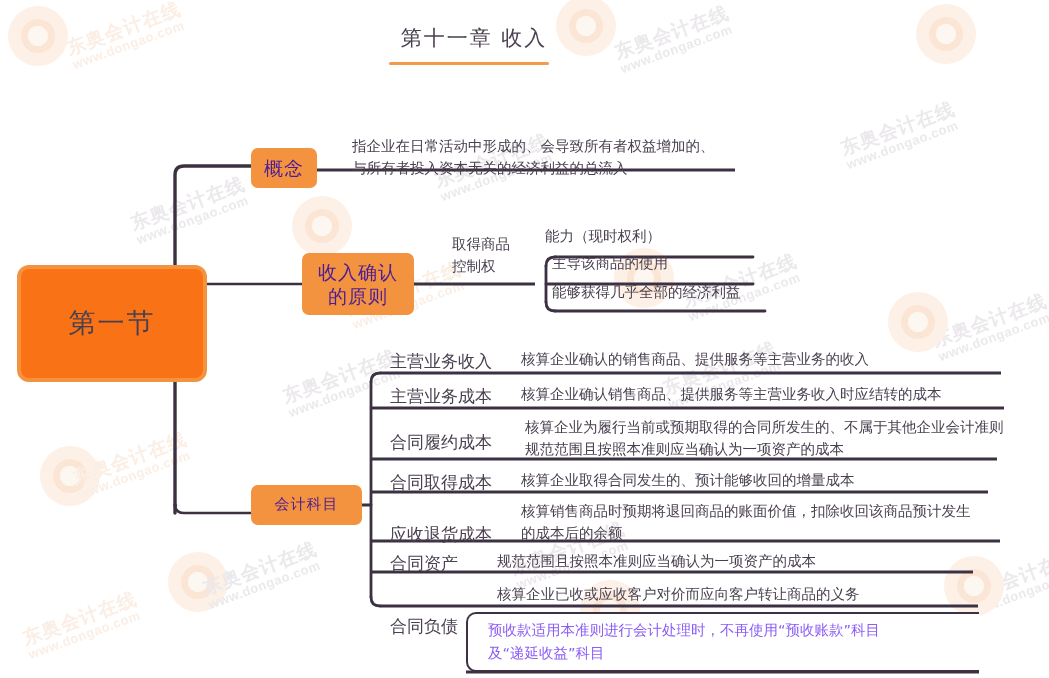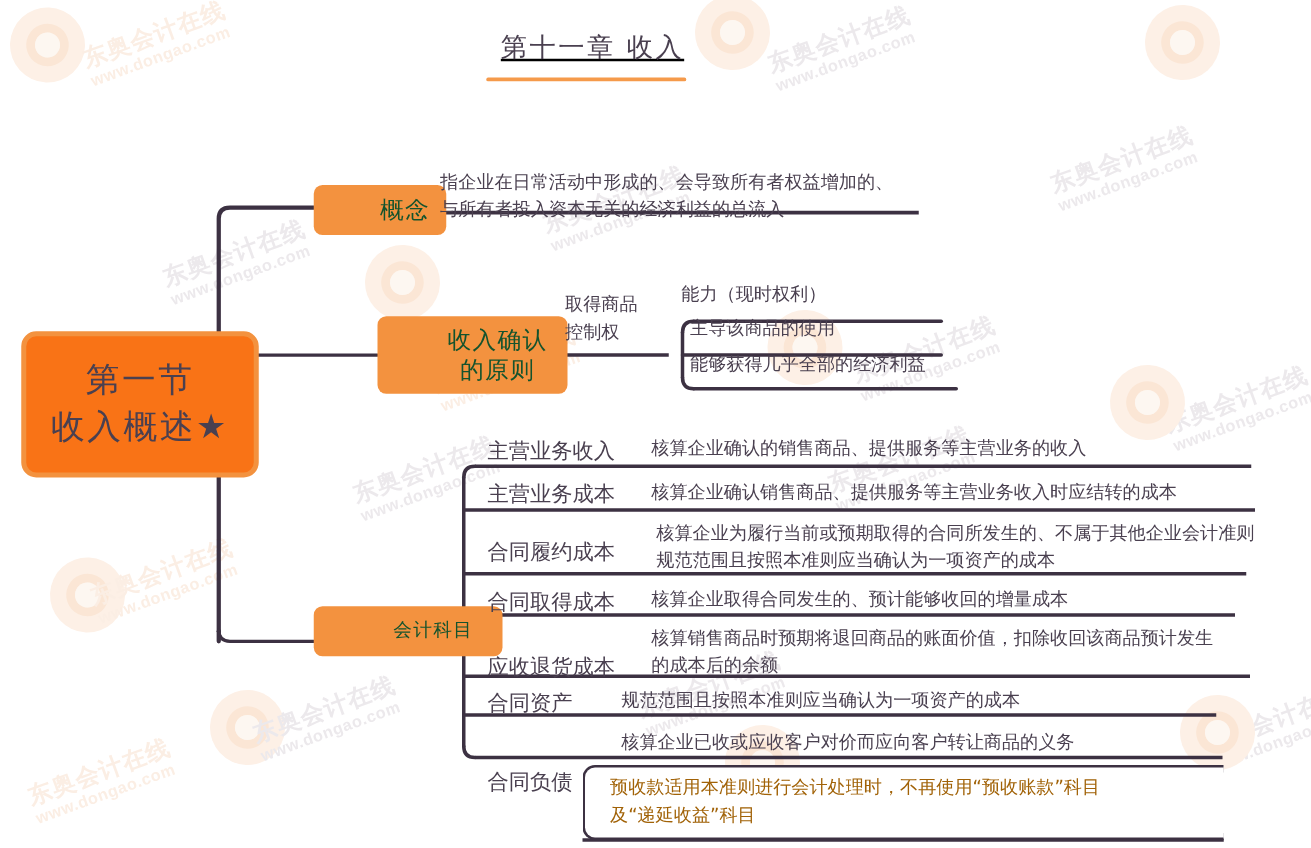--- a/index.html
+++ b/index.html
@@ -57,21 +57,21 @@
     margin:-17px 0 0 -17px;
     border-radius:50%;
     border:7px solid #fbe6d5;
     box-sizing:border-box;
   }
 
   
   .content{position:relative;z-index:2;}
 
   
-  .title-wrap{position:absolute;left:389px;top:24px;width:170px;text-align:center;text-decoration:underline;}
+  .title-wrap{position:absolute;left:389px;top:24px;width:170px;text-align:center;}
   .title{
     font-size:21px;color:#4a4050;letter-spacing:2px;
     font-family:"DejaVu Sans","Liberation Sans",sans-serif;
   }
   .title-rule{
     margin-top:10px;height:3px;background:#f59a4b;border-radius:2px;width:160px;
   }
 
   
   .root{
@@ -82,23 +82,22 @@
   }
   .root span{
     display:block;font-size:27px;color:#4a4050;line-height:1.35;letter-spacing:2px;
     font-family:"DejaVu Sans","Liberation Sans",sans-serif;
   }
 
   
   .pill{
     position:absolute;background:#f3923f;border-radius:7px;
     display:flex;align-items:center;justify-content:center;
-    color:#14532d;letter-spacing:1px;text-align:center;
-    font-family:"DejaVu Sans","Liberation Sans",sans-serif;
-    padding-left:40px;
+    color:#4c1d95;letter-spacing:1px;text-align:center;
+    font-family:"DejaVu Sans","Liberation Sans",sans-serif;
   }
   .pill span{display:block;line-height:1.28;}
 
   #pill-gainian{left:251px;top:148px;width:66px;height:40px;font-size:19px;}
   #pill-yuanze{left:302px;top:253px;width:112px;height:62px;font-size:19px;}
   #pill-kemu{left:251px;top:485px;width:111px;height:40px;font-size:15px;}
 
   
   svg.lines{position:absolute;left:0;top:0;width:1049px;height:678px;overflow:visible;}
 
@@ -116,21 +115,21 @@
   
   .box-note{
     position:absolute;left:466px;top:612px;width:513px;height:60px;
     border:2.5px solid #3c3142;border-right:none;
     border-radius:10px 0 0 10px;
     box-sizing:border-box;
     background:#fff;
   }
   .box-note-txt{
     position:absolute;left:488px;top:619px;width:470px;
-    font-size:14.5px;color:#a16207;line-height:1.6;
+    font-size:14.5px;color:#8b5cf6;line-height:1.6;
     font-family:"DejaVu Sans","Liberation Sans",sans-serif;
   }
 </style>
 </head>
 <body>
 
 <div id="stage">
 
   <div class="wm-layer">
     <div class="wm-logo" style="left:8px;top:6px;"></div>
@@ -261,21 +260,20 @@
 
   <div class="content">
 
     <div class="title-wrap">
       <div class="title">第十一章  收入</div>
       <div class="title-rule"></div>
     </div>
 
     <div class="root">
       <span>第一节</span>
-      <span>收入概述★</span>
     </div>
 
     <div class="pill" id="pill-gainian">
       <span>概念</span>
     </div>
     <div class="txt desc" style="left:352px;top:135px;width:470px;">指企业在日常活动中形成的、会导致所有者权益增加的、
 与所有者投入资本无关的经济利益的总流入</div>
 
     <div class="pill" id="pill-yuanze">
       <span style="white-space:pre-line;">收入确认

